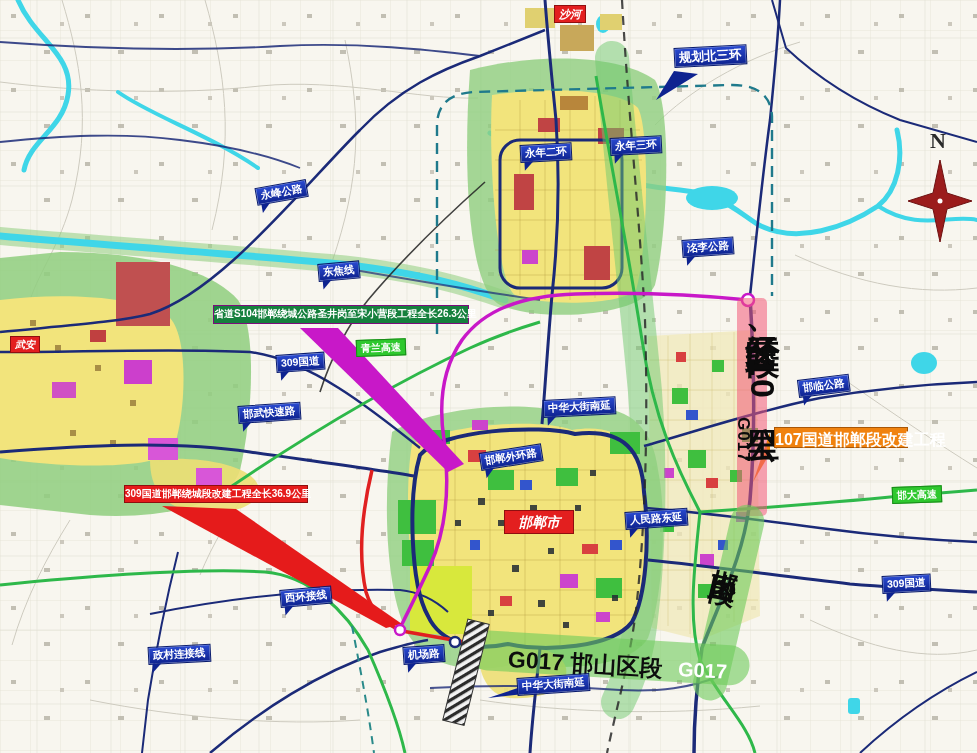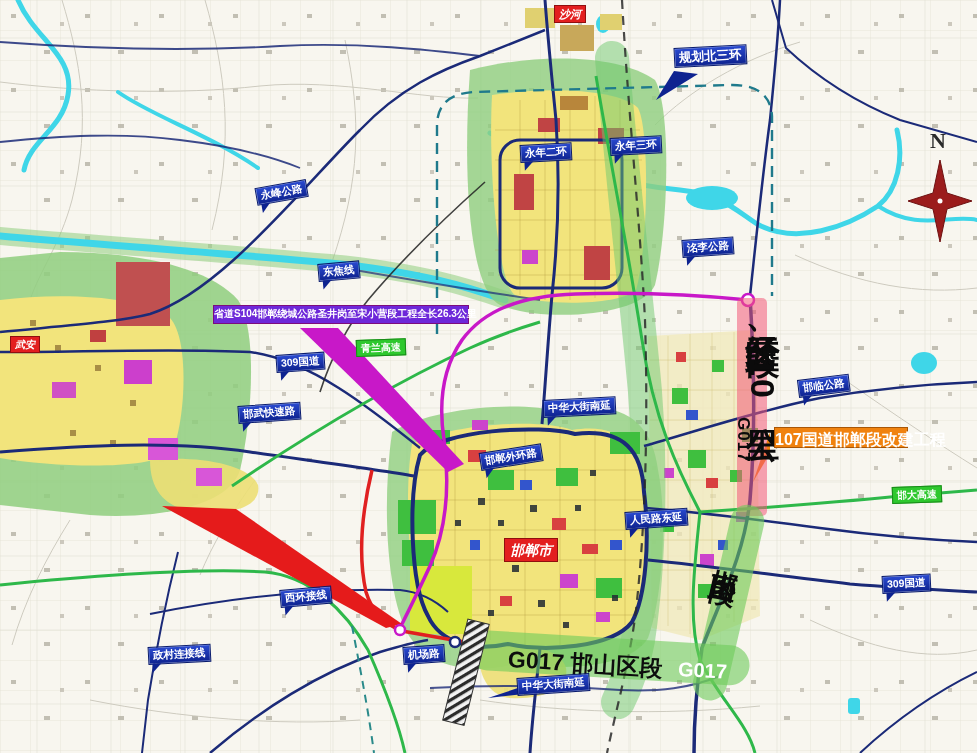--- a/index.html
+++ b/index.html
@@ -9,21 +9,21 @@
   .lbl{position:absolute;color:#fff;font-weight:bold;white-space:nowrap;line-height:1.3;
        padding:1px 4px;font-size:10.5px;transform-origin:left center;z-index:30;}
   .blue{background:linear-gradient(#2a4ad0,#0e2390);border:1px solid #081a6e;
         box-shadow:inset 0 0 0 0.5px rgba(200,215,255,.6);}
   .blue.ptr::after{content:"";position:absolute;left:3px;top:100%;width:0;height:0;
         border-top:9px solid #0e2390;border-right:9px solid transparent;}
   .redl{background:#e31f1f;border:1px solid #8f0f0f;font-style:italic;}
   .greenl{background:#2ec82e;border:1px solid #1a8a1a;font-size:10px;}
   .banner{position:absolute;color:#fff;font-weight:bold;text-align:center;white-space:nowrap;
         z-index:32;line-height:1.5;}
-  .banner.s104{background:#6d28d9;border:1px solid #7d0c7d;font-size:10px;}
+  .banner.s104{background:#15803d;border:1px solid #7d0c7d;font-size:10px;}
   .banner.g309{background:#e51b1b;border:1px solid #8f0f0f;font-size:10px;}
   .banner.g107{background:#f0820f;border:1px solid #a85606;font-size:16px;}
   .vt{position:absolute;writing-mode:vertical-rl;text-orientation:mixed;font-weight:900;
       color:#0b0b0b;z-index:28;transform-origin:top center;}
   .ht{position:absolute;font-weight:900;color:#0d0d0d;z-index:28;white-space:nowrap;
       transform-origin:left center;}
   .compass-n{position:absolute;font-family:"Liberation Serif", serif;font-weight:bold;
       color:#2a2a2a;z-index:28;}
 </style>
 </head>
@@ -281,26 +281,27 @@
 <div class="lbl blue ptr" style="left:625px;top:512px;transform:rotate(-4deg)">人民路东延</div>
 <div class="lbl blue ptr" style="left:798px;top:380px;transform:rotate(-7deg)">邯临公路</div>
 <div class="lbl blue ptr" style="left:882px;top:576px;transform:rotate(-3deg)">309国道</div>
 <div class="lbl blue ptr" style="left:280px;top:590px;transform:rotate(-5deg)">西环接线</div>
 <div class="lbl blue ptr" style="left:148px;top:647px;transform:rotate(-3deg)">政村连接线</div>
 <div class="lbl blue ptr" style="left:403px;top:647px;transform:rotate(-4deg)">机场路</div>
 <div class="lbl blue" style="left:517px;top:678px;transform:rotate(-4deg)">中华大街南延</div>
 
 <div class="lbl redl" style="left:554px;top:5px;font-size:11px">沙河</div>
 <div class="lbl redl" style="left:10px;top:336px;font-size:10px">武安</div>
-<div class="lbl redl" style="left:504px;top:538px;font-size:14px;padding:2px 5px">邯郸市</div>
+<div class="lbl redl" style="left:504px;top:510px;font-size:14px;padding:2px 13px">邯郸市</div>
 
 <div class="lbl greenl" style="left:356px;top:340px;transform:rotate(-2deg)">青兰高速</div>
 <div class="lbl greenl" style="left:892px;top:487px;transform:rotate(-2deg)">邯大高速</div>
 
 <div class="banner s104" style="left:213px;top:305px;width:254px;height:17px">省道S104邯郸绕城公路圣井岗至宋小营段工程全长26.3公里</div>
+<div class="banner g309" style="left:124px;top:485px;width:182px;height:16px">309国道邯郸绕城段改建工程全长36.9公里</div>
 <div class="banner g107" style="left:774px;top:427px;width:132px;height:19px">107国道邯郸段改建工程</div>
 
 <div class="vt" style="left:740px;top:308px;font-size:34px;letter-spacing:3px;height:340px">经开区段、10公里</div>
 <div class="vt" style="left:733px;top:417px;font-size:17px;letter-spacing:1px">G017</div>
 <div class="vt" style="left:714px;top:550px;font-size:27px;letter-spacing:3px;transform:rotate(13deg)">邯山区段</div>
 <div class="ht" style="left:508px;top:644px;font-size:23px;transform:rotate(3.5deg)">G017 邯山区段</div>
 <div class="ht" style="left:678px;top:658px;font-size:20px;color:#fff;transform:rotate(3deg)">G017</div>
 
 <div class="compass-n" style="left:930px;top:128px;font-size:22px">N</div>
 

